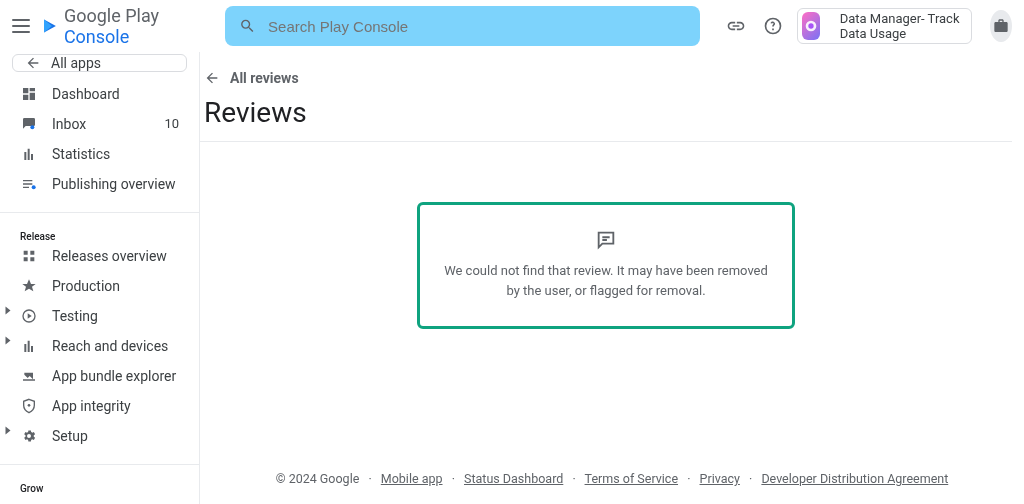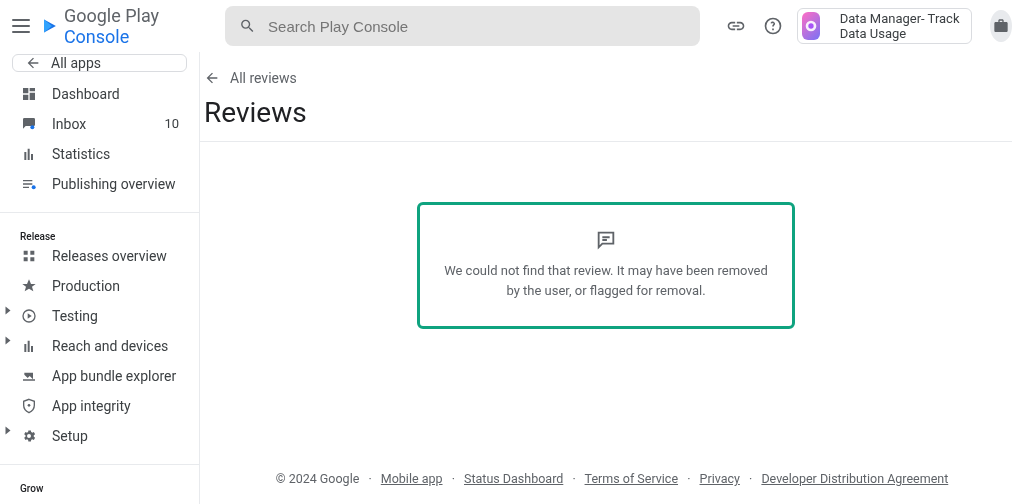--- a/index.html
+++ b/index.html
@@ -26,21 +26,21 @@
     display:flex; flex-direction:column; justify-content:center; gap:4px;
     cursor:pointer;
   }
   .hamburger span { height:2px; background:#5f6368; width:18px; margin:0 auto; border-radius:1px;}
   .logo { display:flex; align-items:center; gap:6px; margin-right:10px;}
   .logo svg { width:24px; height:24px; }
   .logo-text { font-size:18px; color:#5f6368; font-weight:400;}
   .logo-text .console { color:#1a73e8; }
   .searchbar {
     flex: 0 0 475px;
-    background:#e5e5e5;
+    background:#7dd3fc;
     border-radius:8px;
     height:40px;
     display:flex; align-items:center;
     padding:0 14px; gap:12px;
     margin-left:30px;
   }
   .searchbar input {
     border:none; background:transparent; outline:none;
     font-size:15px; color:#5f6368; width:100%;
   }
@@ -93,21 +93,21 @@
   .nav-item .label { flex:1; color:#3c4043;}
   .nav-item .badge { font-size:13px; color:#3c4043;}
   .nav-item.has-expand::before {
     content:''; position:absolute; left:4px;
     border-left:4px solid transparent;border-right:4px solid transparent;
     border-top:5px solid #5f6368; transform:rotate(-90deg);
   }
 
   
   .main { flex:1; padding:18px 12px 0 0; position:relative; overflow:hidden;}
-  .back-row { display:flex; align-items:center; gap:10px; padding-left:4px; color:#5f6368; font-size:14px; cursor:pointer;}
+  .back-row { display:flex; align-items:center; gap:10px; padding-left:4px; color:#5f6368; font-size:14px; cursor:pointer;font-weight:bold;}
   .page-title { font-size:28px; font-weight:400; color:#202124; margin:10px 0 12px 4px;}
   .divider { height:1px; background:#e8eaed; margin:0 0 60px 0;}
 
   .empty-card {
     width:378px; margin:16px auto;
     border:3px solid #0fa37f; border-radius:6px;
     padding:24px 20px 26px 20px;
     text-align:center;
   }
   .empty-card .eicon { color:#5f6368; margin-bottom:10px; display:flex;justify-content:center;}

